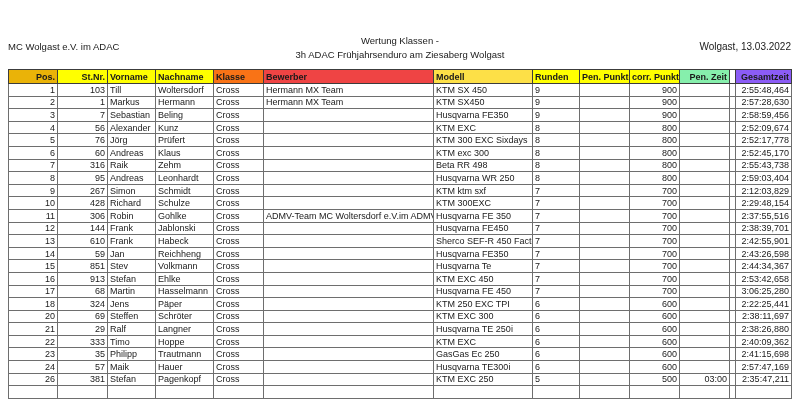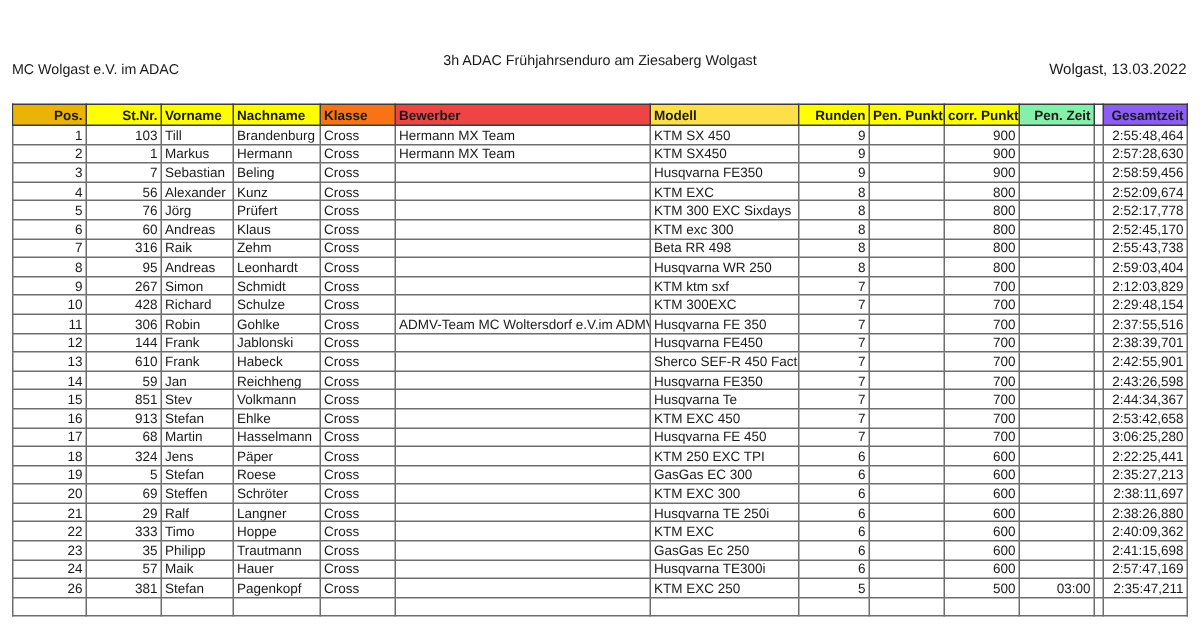--- a/index.html
+++ b/index.html
@@ -19,34 +19,35 @@
   .results-table th,.results-table td{
     border:1px solid #6e6e6e;
     padding:0 2px;line-height:10px;overflow:hidden;white-space:nowrap;
     font-weight:normal;height:11.6px;
   }
   .results-table thead th{
     font-weight:bold;text-align:left;height:13px;
     border-color:#3c3c3c;
   }
   .results-table .a-r{text-align:right;}
-  .results-table .a-c{text-align:right;margin-left:16px;}
+  .results-table .a-c{text-align:left;margin-left:16px;}
   .results-table .a-l{text-align:left;}
   .results-table .spacer{
     background:#ffffff !important;
     border-left:1px solid #6e6e6e;border-right:1px solid #6e6e6e;
     padding:0;
   }
   .results-table thead .spacer{border-color:#3c3c3c;}
 </style>
 </head>
 <body>
 
 <div class="page-header-left">MC Wolgast e.V. im ADAC</div>
 <div class="page-title">
+  <div>Wertung Klassen -</div>
   <div>3h ADAC Frühjahrsenduro am Ziesaberg Wolgast</div>
 </div>
 <div class="page-header-right">Wolgast, 13.03.2022</div>
 
 <table class="results-table">
   <colgroup>
     <col style="width:49px">
       <col style="width:50px">
       <col style="width:48px">
     <col style="width:58px">
@@ -75,21 +76,21 @@
         <th class="a-r" style="background: #86efac;">Pen. Zeit</th>
         <th class="spacer"></th>
         <th class="a-r" style="background: #8b5cf6;">Gesamtzeit</th>
       </tr>
   </thead>
   <tbody>
       <tr>
         <td class="a-r">1</td>
         <td class="a-r">103</td>
         <td class="a-l">Till</td>
-        <td class="a-l">Brandenburg</td>
+        <td class="a-l">Woltersdorf</td>
         <td class="a-l">Cross</td>
         <td class="a-l">Hermann MX Team</td>
         <td class="a-l">KTM SX 450</td>
         <td class="a-c">9</td>
         <td class="a-r"></td>
         <td class="a-r">900</td>
         <td class="a-r"></td>
         <td class="spacer"></td>
         <td class="a-r">2:55:48,464</td>
       </tr>
@@ -342,35 +343,20 @@
         <td class="a-l"></td>
         <td class="a-l">KTM 250 EXC TPI</td>
         <td class="a-c">6</td>
         <td class="a-r"></td>
         <td class="a-r">600</td>
         <td class="a-r"></td>
         <td class="spacer"></td>
         <td class="a-r">2:22:25,441</td>
       </tr>
       <tr>
-        <td class="a-r">19</td>
-        <td class="a-r">5</td>
-        <td class="a-l">Stefan</td>
-        <td class="a-l">Roese</td>
-        <td class="a-l">Cross</td>
-        <td class="a-l"></td>
-        <td class="a-l">GasGas EC 300</td>
-        <td class="a-c">6</td>
-        <td class="a-r"></td>
-        <td class="a-r">600</td>
-        <td class="a-r"></td>
-        <td class="spacer"></td>
-        <td class="a-r">2:35:27,213</td>
-      </tr>
-      <tr>
         <td class="a-r">20</td>
         <td class="a-r">69</td>
         <td class="a-l">Steffen</td>
         <td class="a-l">Schröter</td>
         <td class="a-l">Cross</td>
         <td class="a-l"></td>
         <td class="a-l">KTM EXC 300</td>
         <td class="a-c">6</td>
         <td class="a-r"></td>
         <td class="a-r">600</td>

